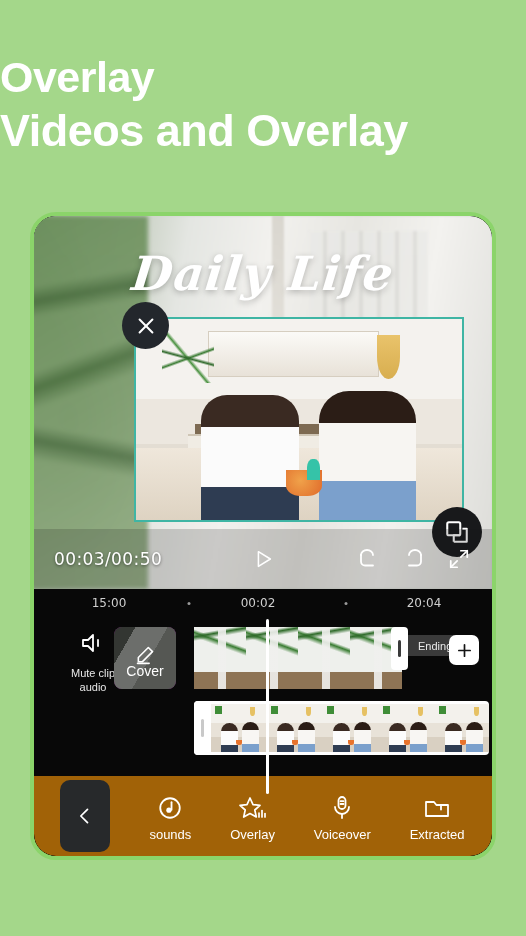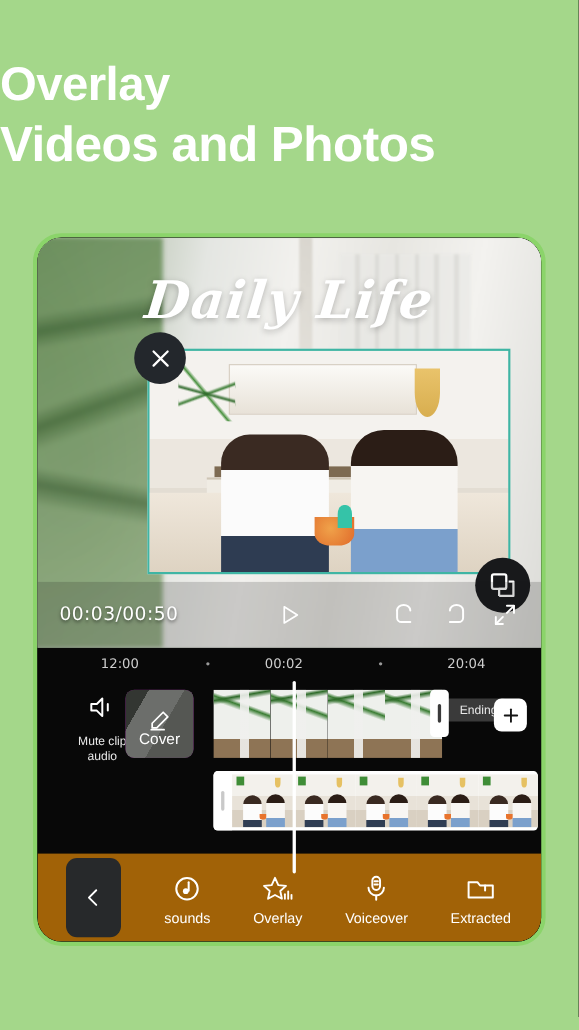--- a/index.html
+++ b/index.html
@@ -207,21 +207,21 @@
   .navitem{display:flex;flex-direction:column;align-items:center;color:#fff;font-size:13px;}
   .navitem .ic{height:30px;display:flex;align-items:flex-end;margin-bottom:6px;}
 </style>
 </head>
 <body>
 
 <div class="screen">
 
   <div class="headline">
     <div>Overlay</div>
-    <div class="l2">Videos and Photos</div>
+    <div class="l2">Videos and Overlay</div>
   </div>
 
   <div class="phone">
     <div class="phone-inner">
 
       <div class="preview">
         <div class="bg-room"></div>
         <div class="bg-win"></div>
         <div class="bg-plant"></div>
 
@@ -283,21 +283,21 @@
               <line x1="21" y1="3" x2="14" y2="10"></line>
                 <line x1="3" y1="21" x2="10" y2="14"></line>
             </svg>
           </div>
         </div>
       </div>
 
       <div class="timeline">
 
         <div class="ruler">
-          <span style="left:75px">12:00</span>
+          <span style="left:75px">15:00</span>
           <i style="left:155px"></i>
           <span style="left:224px">00:02</span>
           <i style="left:312px"></i>
           <span style="left:390px">20:04</span>
         </div>
 
         <div class="playhead"></div>
 
         <div class="track">
 

